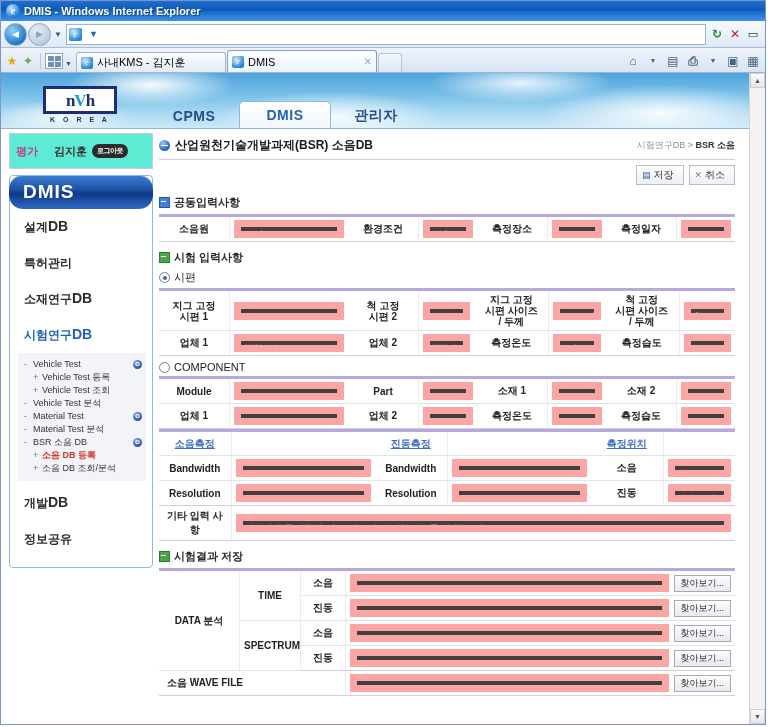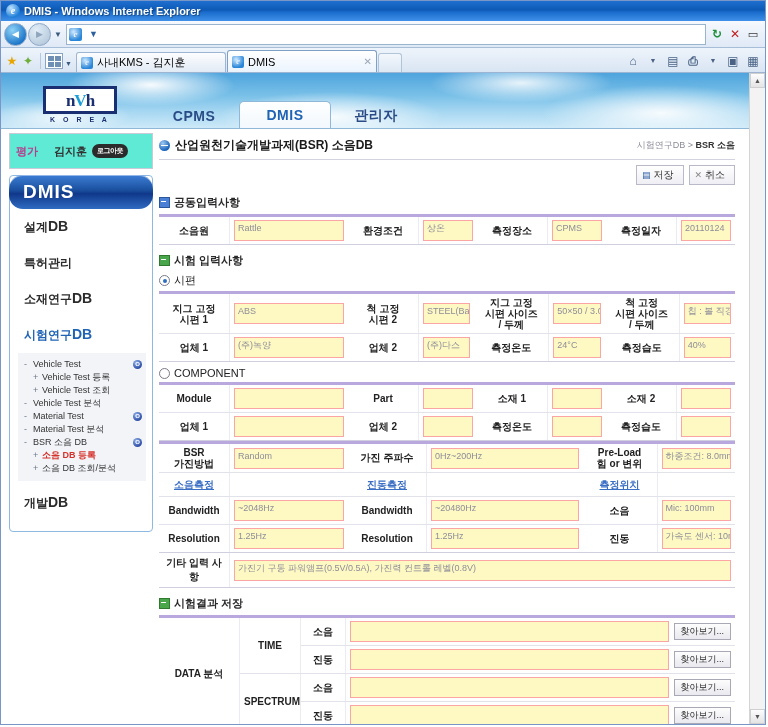--- a/index.html
+++ b/index.html
@@ -339,23 +339,23 @@
     height: 17px;
   }
   table.grid td.lbl {
     background:#fff; font-weight:bold; color:#222; text-align:center;
     font-size: 10px; border-right: 1px solid #eceaf2;
   }
   table.grid td.lbl.link { color:#3b6fc4; text-decoration: underline;}
   table.grid tr.last td { border-bottom: 1px solid #cfcfe0; }
   .inp {
     width: 100%; box-sizing:border-box;
-    border: 1px solid #fca5a5; background:#fef9c3;
+    border: 7px solid #fca5a5; background:#404040;
     font-size: 9px; color:#8d8d99;
-    padding: 2px 3px; height: 21px; line-height: 11px;
+    padding: 2px 3px; height: 15px; line-height: 11px;
     font-family: "Liberation Sans", sans-serif;
     overflow: hidden; white-space: nowrap;
   }
   td.val { padding: 2px 4px; }
   
   .filerow { display:flex; align-items:center; gap:5px; }
   .filerow .inp { flex:1 1 auto; }
   .btn-browse {
     border:1px solid #a9a9b5; background: linear-gradient(to bottom,#fdfdfd,#e9e9ef);
     font-size: 9px; padding: 1px 6px; white-space:nowrap; color:#222;
@@ -533,20 +533,23 @@
               </div>
               <div class="st-row lvl2">
                 <span class="bullet">+</span>
                 <span class="txt">소음 DB 조회/분석</span>
               </div>
             </div>
 
             <div class="nav-item">
               <span>개발</span><span class="suffix">DB</span>
             </div>
+            <div class="nav-item">
+              <span>정보공유</span><span class="suffix"></span>
+            </div>
           </div>
         </div>
 
         <div class="main">
 
           <div class="page-head">
             <div class="ph-icon"></div>
             <div class="ph-title">산업원천기술개발과제(BSR) 소음DB</div>
             <div class="crumb">
               <span>시험연구DB</span>
@@ -686,34 +689,20 @@
               <td class="val">
                 <div class="inp"></div>
               </td>
             </tr>
           </tbody>
             </table>
 
 
           <table class="grid">
             <tbody>
-                <tr>
-              <td class="lbl two-line" style="width:62px">BSR<br>가진방법</td>
-              <td class="val" style="width:110px" colspan="2">
-                <div class="inp">Random</div>
-              </td>
-              <td class="lbl" style="width:70px">가진 주파수</td>
-              <td class="val" colspan="2">
-                <div class="inp">0Hz~200Hz</div>
-              </td>
-              <td class="lbl two-line" style="width:66px">Pre-Load<br>힘 or 변위</td>
-              <td class="val">
-                <div class="inp">하중조건: 8.0mm</div>
-              </td>
-            </tr>
             <tr>
               <td class="lbl link">소음측정</td>
               <td colspan="2"></td>
               <td class="lbl link">진동측정</td>
               <td colspan="2"></td>
               <td class="lbl link">측정위치</td>
               <td></td>
             </tr>
             <tr>
               <td class="lbl">Bandwidth</td>

